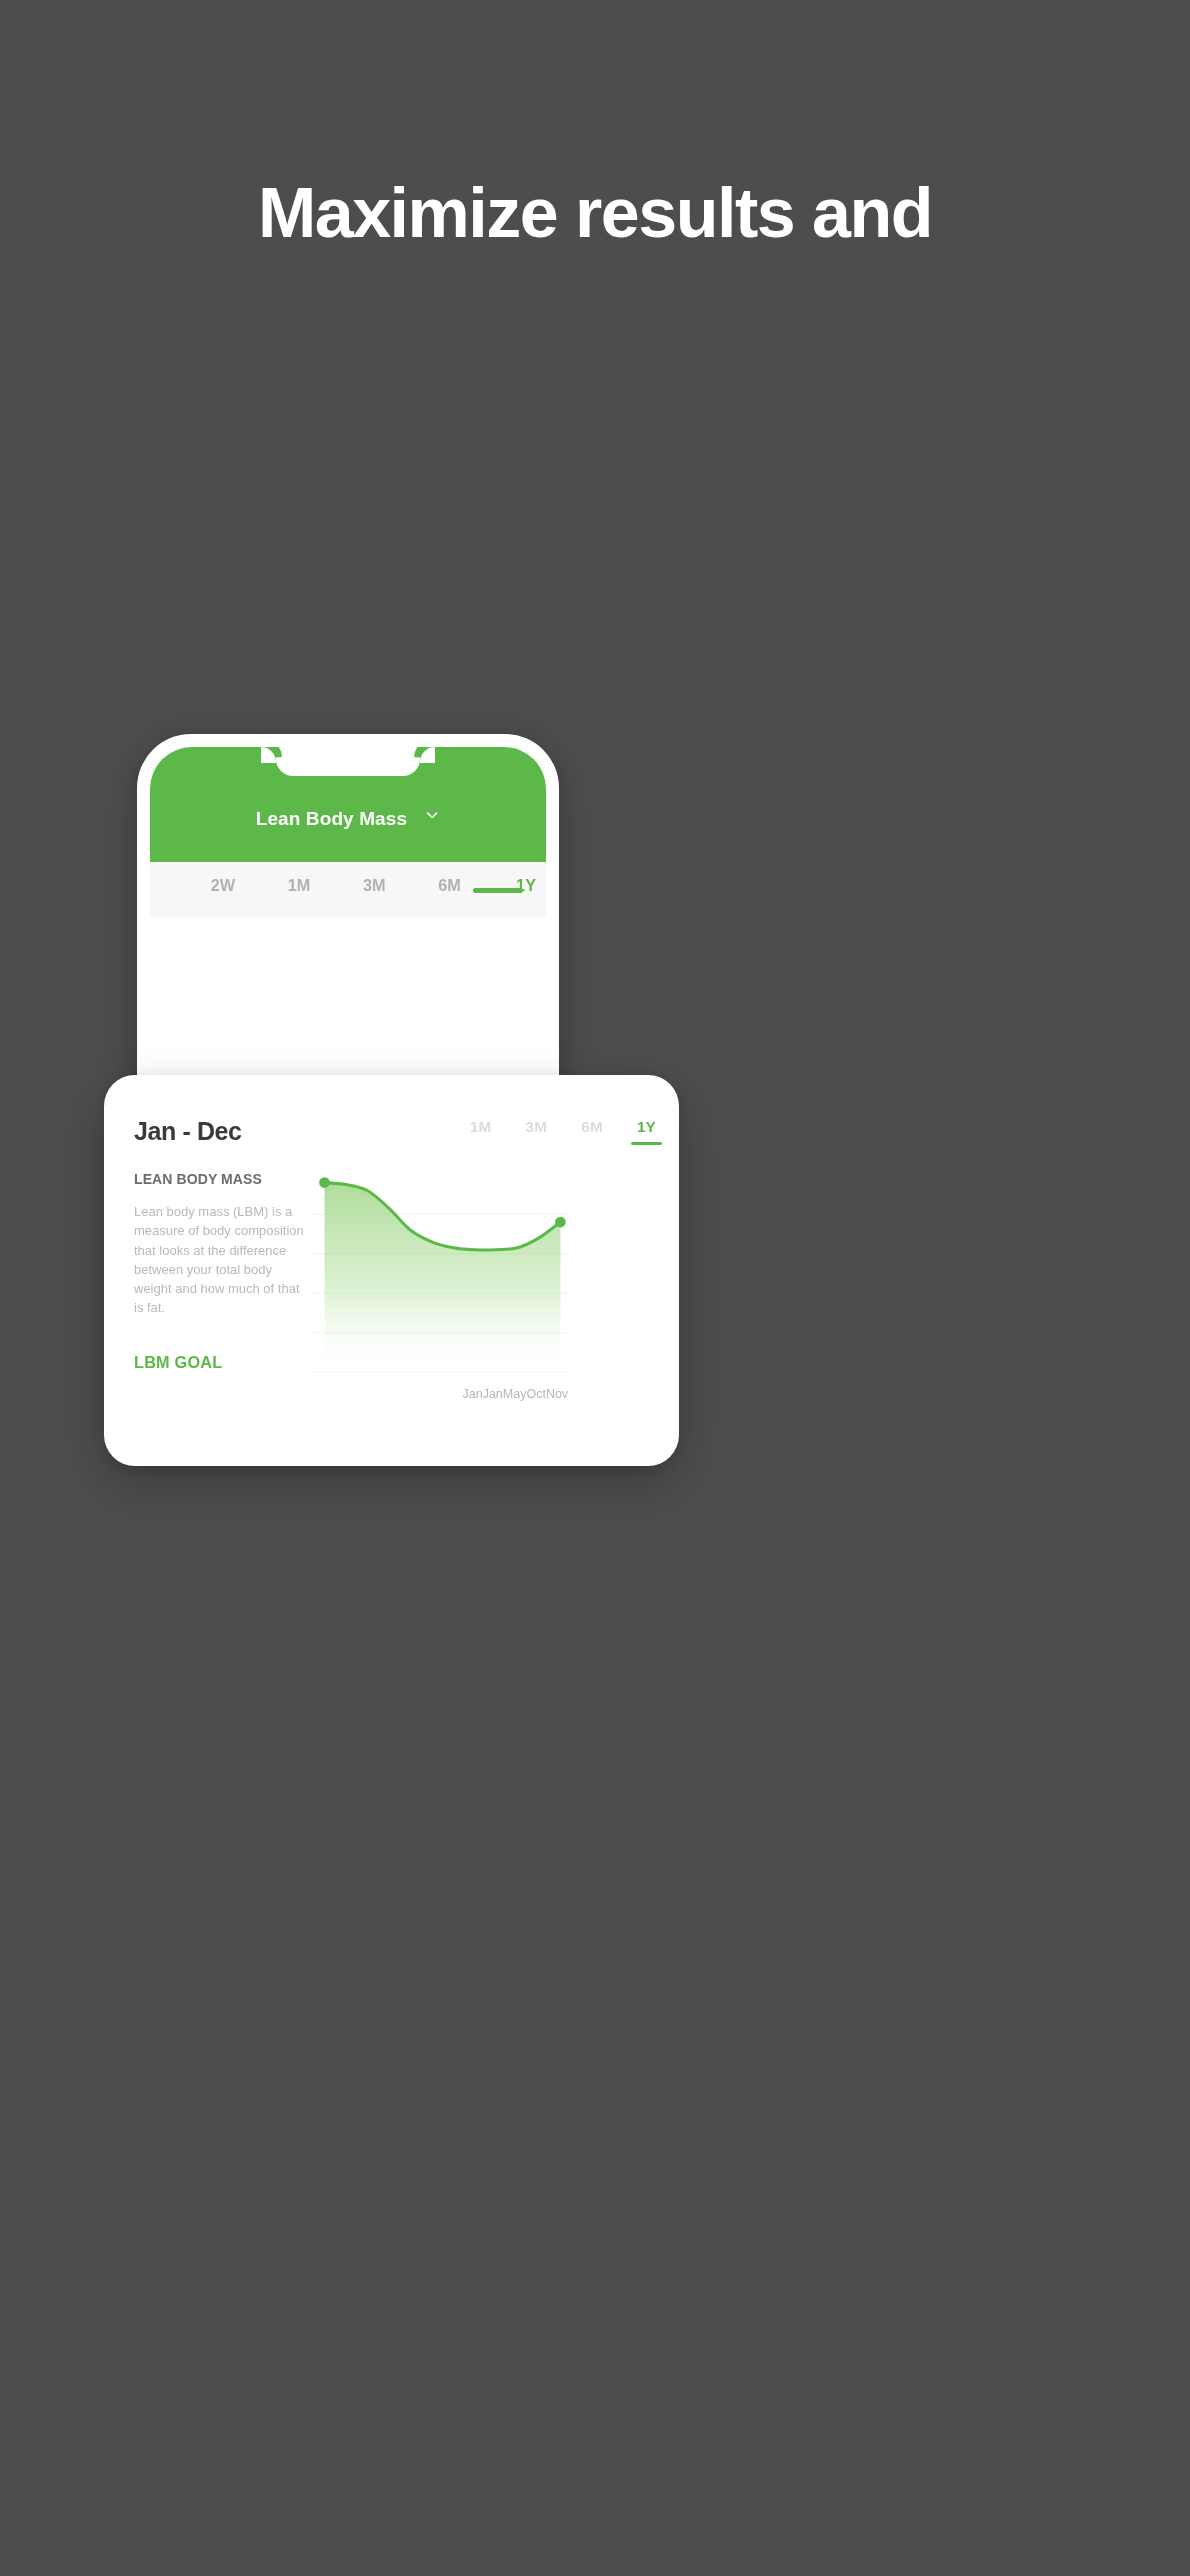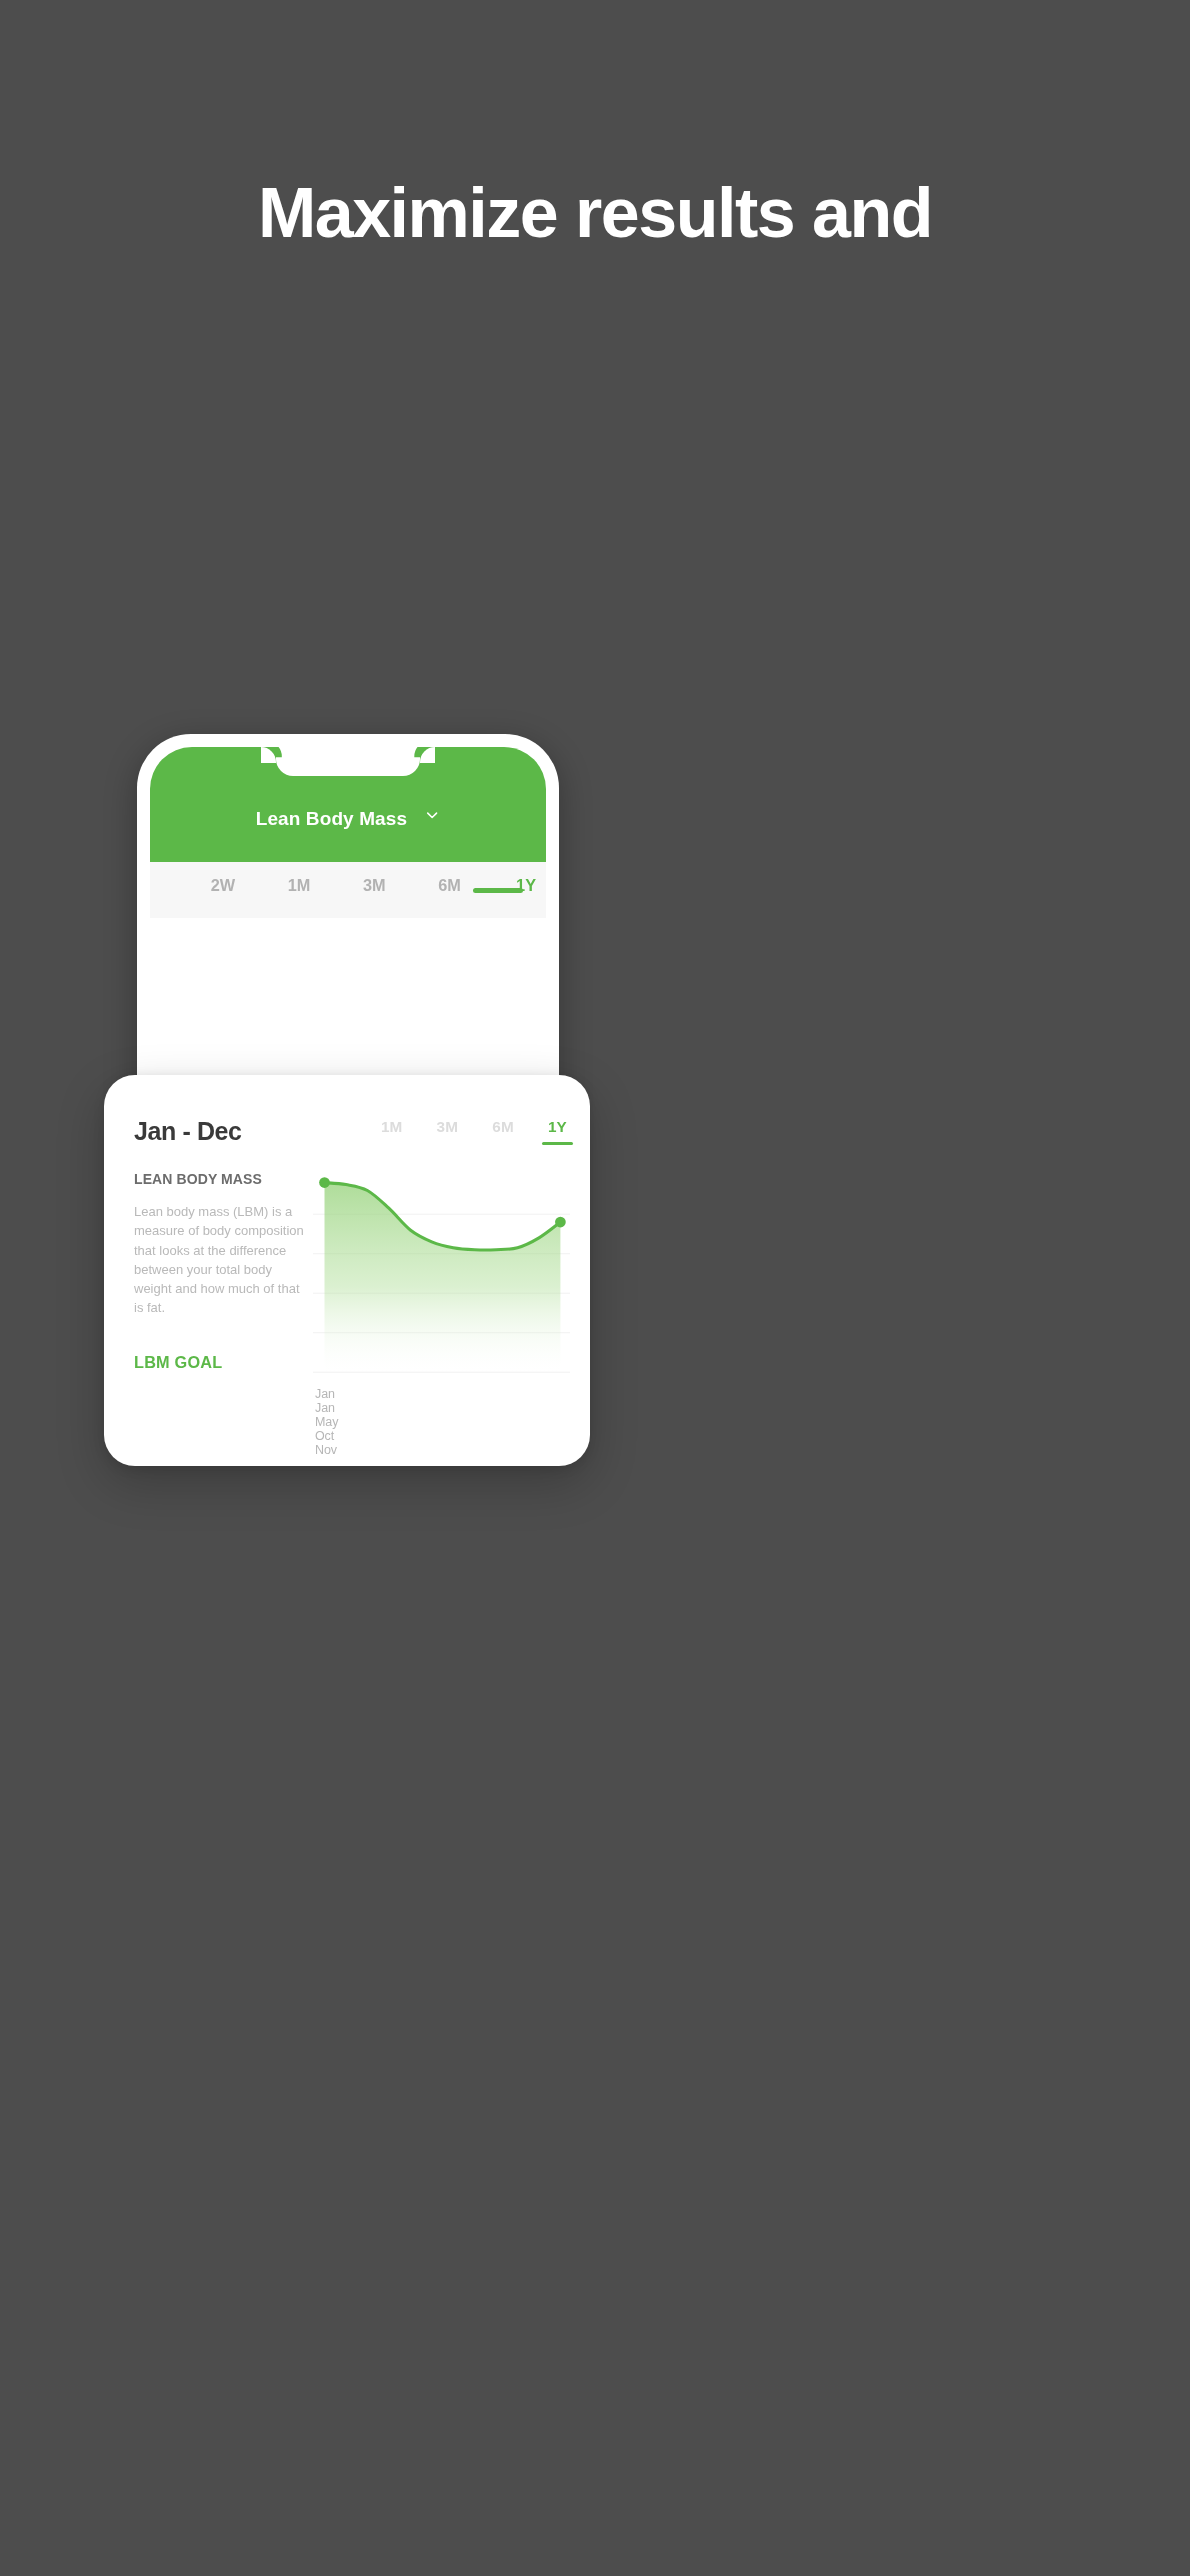--- a/index.html
+++ b/index.html
@@ -123,21 +123,21 @@
   .info-title{ color:#3b3b3b; font-size:14.4px; }
   .info-text{
     margin-top:12.5px;
     color:#c2c2c2; font-size:13px; line-height:1.52;
   }
 
   
   .card{
     position:absolute;
     left:104px; top:1075px;
-    width:486px; height:391px;
+    width:575px; height:391px;
     background:#ffffff;
     border-radius:31px;
     box-shadow:0 17px 48px rgba(0,0,0,.22), 0 2.9px 11.5px rgba(0,0,0,.10);
     overflow:hidden;
   }
   .card-top{
     position:absolute; left:30px; right:23px; top:42px;
     display:flex; align-items:center;
   }
   .card-title{
@@ -177,21 +177,20 @@
   
   .chart{
     position:absolute; left:209px; top:92px; width:257px; height:268px;
   }
   .chart svg{ display:block; width:100%; height:209px; }
   .xlabels{
     position:absolute; left:0; right:0; top:220px;
     display:flex; justify-content:flex-end;
     color:#b6b6b6; font-size:12.5px;
     padding:0 1.9px;
-    flex-direction:column;
   }
 </style>
 </head>
 <body>
 
 <div class="stage">
 
   <div class="headline">
     <span>Maximize results and</span>
   </div>

